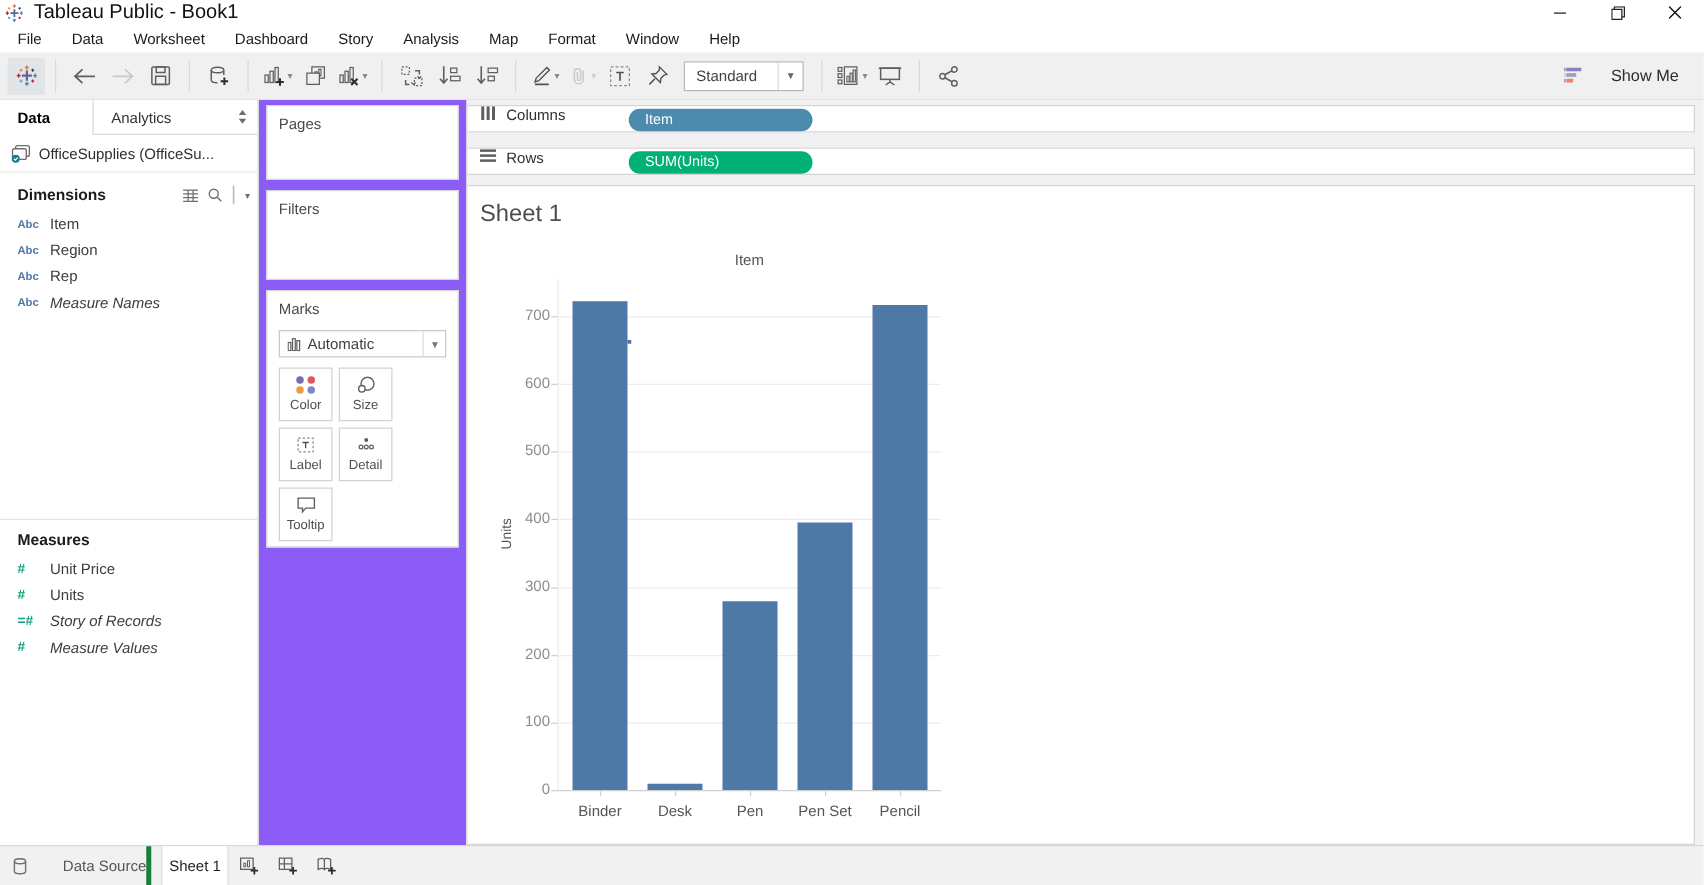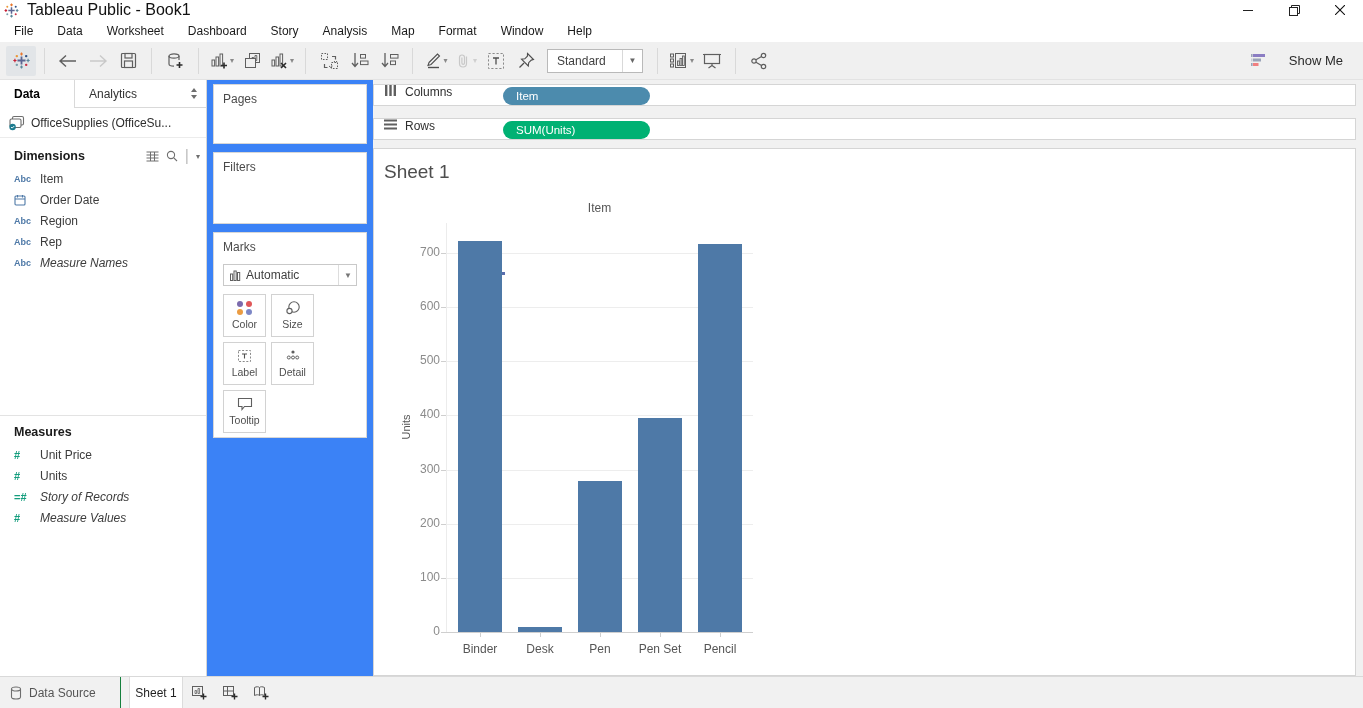--- a/index.html
+++ b/index.html
@@ -36,21 +36,21 @@
   .section-header .hdr { font-size:12.5px; font-weight:bold; color:#1b1b1b; flex:1; }
   .hdr-icons { display:flex; align-items:center; gap:7px; }
   .field-row { height:21px; display:flex; align-items:center; padding-left:14px; }
   .field-icon { width:26px; font-size:9px; color:#4e79a7; font-weight:bold; flex:none; }
   .field-icon.num { color:#159e7e; font-size:11px; }
   .field-label { font-size:12px; color:#3c3c3c; }
   .field-label.italic { font-style:italic; }
   .measures-block { position:absolute; top:335px; left:0; right:0; border-top:1px solid #e3e3e3; padding-top:4px; }
   .measures-block .section-header { margin-top:0; }
   
-  .cards-col { width:166px; flex:none; background:#3b82f6; padding:4px 6px 0 6px; }
+  .cards-col { width:166px; flex:none; background:#8b5cf6; padding:4px 6px 0 6px; }
   .card { background:#fff; border:1px solid #d7d7d7; margin-bottom:8px; padding:7px 9px; }
   .card-label { font-size:12px; color:#4a4a4a; }
   .card.pages { height:60px; }
   .card.filters { height:72px; }
   .card.marks { height:206px; }
   .marks-combo { margin-top:10px; height:22px; border:1px solid #c9c9c9; display:flex; align-items:center; padding:0 4px 0 6px; }
   .marks-combo .mc-label { flex:1; font-size:12px; color:#3f3f3f; margin-left:5px; }
   .marks-combo .mc-caret { font-size:8px; color:#777; border-left:1px solid #ddd; padding-left:5px; height:100%; display:flex; align-items:center; }
   .mark-grid { margin-top:8px; display:flex; flex-wrap:wrap; gap:5px; }
   .mark-btn { width:43px; height:43px; border:1px solid #d2d2d2; display:flex; flex-direction:column; align-items:center; justify-content:center; gap:3px; background:#fff; }
@@ -68,21 +68,21 @@
   .sheet-title { position:absolute; left:10px; top:12px; font-size:19px; color:#4e4e4e; font-weight:400; }
   .chart-el { position:absolute; }
   .grid-line { position:absolute; height:1px; background:#ededed; }
   .axis-line { position:absolute; height:1px; background:#cfcfcf; }
   .tick { position:absolute; background:#cfcfcf; }
   .ytick-label { position:absolute; width:42px; text-align:right; font-size:12px; color:#8b8b8b; }
   .xcat-label { position:absolute; width:64px; text-align:center; font-size:12px; color:#565656; }
   .bar { position:absolute; }
   
   .statusbar { height:32px; background:#f1f1f1; border-top:1px solid #d9d9d9; display:flex; align-items:stretch; }
-  .status-tab-ds { width:121px; display:flex; align-items:center; padding-left:10px; gap:7px; border-right:1px solid #15803d; }
+  .status-tab-ds { width:121px; display:flex; align-items:center; padding-left:10px; gap:7px; border-right:4px solid #15803d;justify-content:space-between; }
   .status-tab-ds span { font-size:12px; color:#555; }
   .status-tab-sheet { width:54px; margin-left:8px; background:#fff; border-left:1px solid #dcdcdc; border-right:1px solid #dcdcdc; display:flex; align-items:center; justify-content:center; }
   .status-tab-sheet span { font-size:12px; color:#1f1f1f; }
   .status-newbtn { width:31px; display:flex; align-items:center; justify-content:center; }
   svg { display:block; }
 </style>
 </head>
 <body>
 
 <div class="titlebar">
@@ -325,29 +325,20 @@
             <path d="M7.8 7.8L11 11" stroke="#6e6e6e" stroke-width="1.1"></path>
           </svg>
         <span style="color:#bdbdbd;">|</span>
         <span style="font-size:8px;color:#6e6e6e;">▾</span>
       </span>
     </div>
     <div id="dimension-list">
         <div class="field-row">
           <span class="field-icon">Abc</span>
           <span class="field-label">Item</span>
-        </div>
-        <div class="field-row">
-          <span class="field-icon">
-            <svg width="12" height="12" viewBox="0 0 12 12" fill="none">
-              <rect x="1" y="2" width="10" height="9" rx="1" stroke="#4e79a7" stroke-width="1.1"></rect>
-              <path d="M3.5 1v2.5 M8.5 1v2.5 M1 5h10" stroke="#4e79a7" stroke-width="1.1"></path>
-            </svg>
-          </span>
-          <span class="field-label">Order Date</span>
         </div>
         <div class="field-row">
           <span class="field-icon">Abc</span>
           <span class="field-label">Region</span>
         </div>
         <div class="field-row">
           <span class="field-icon">Abc</span>
           <span class="field-label">Rep</span>
         </div>
         <div class="field-row">

